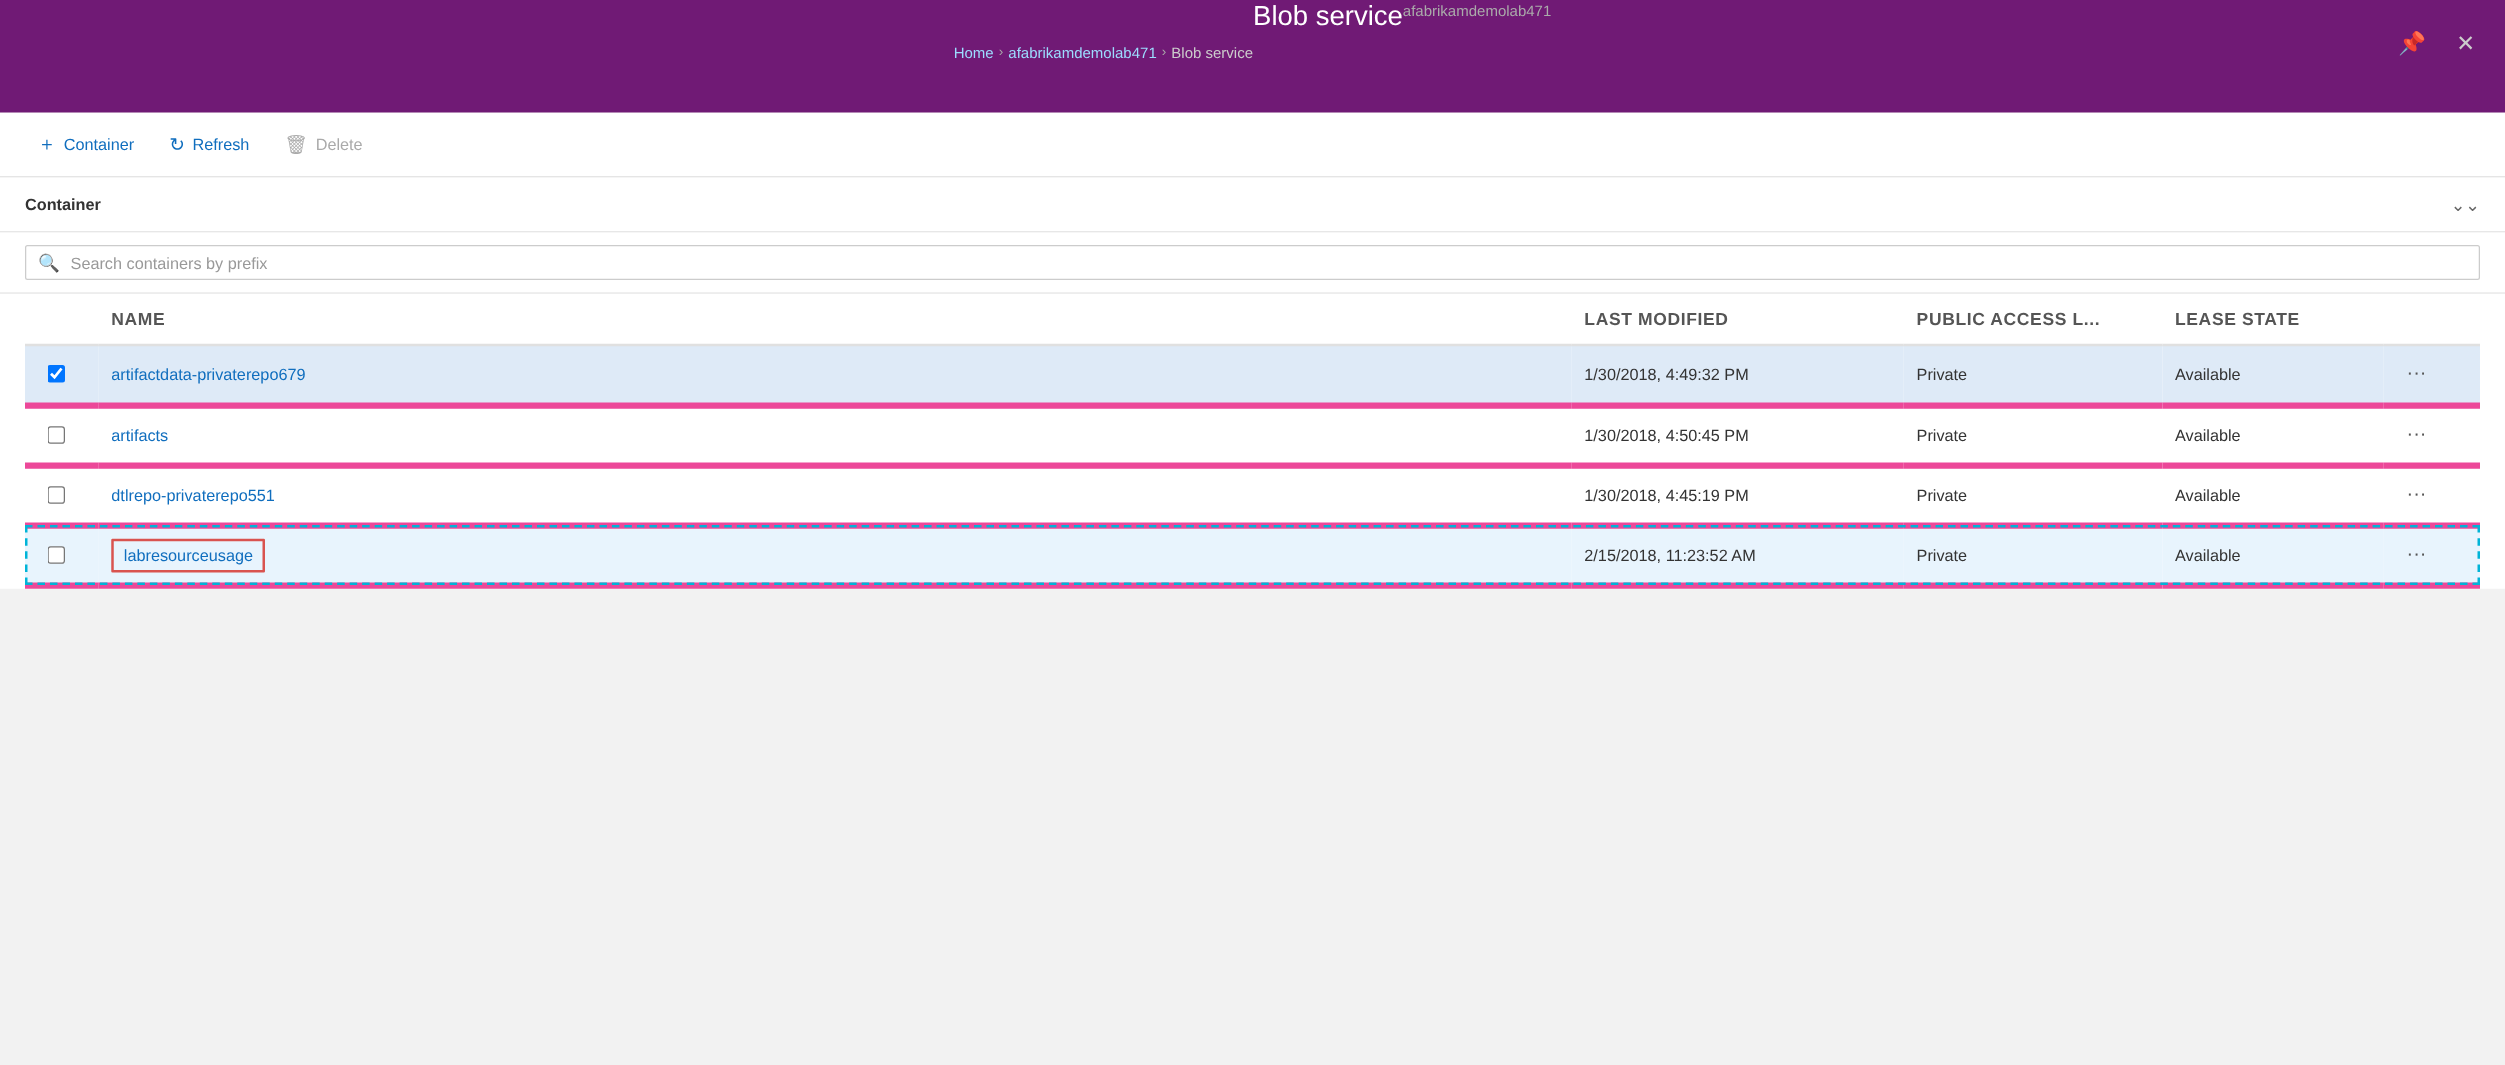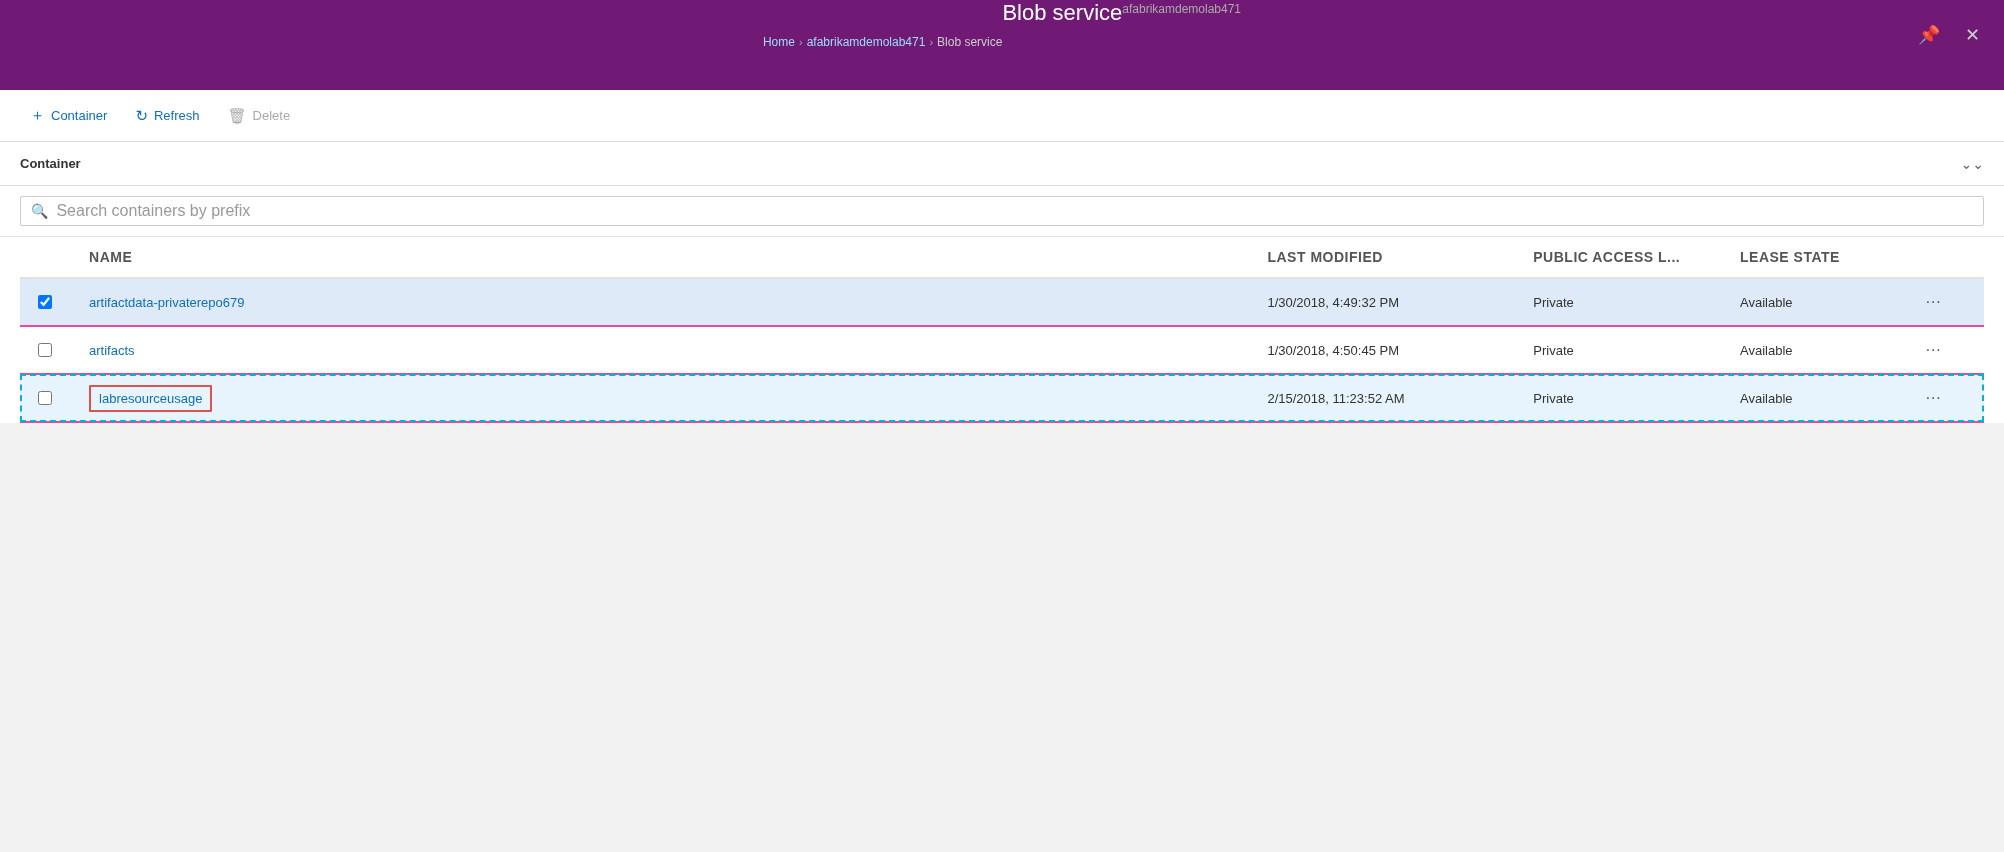--- a/index.html
+++ b/index.html
@@ -114,21 +114,21 @@
       border: 1px solid #ccc;
       border-radius: 2px;
       padding: 5px 10px;
       background: #fff;
       width: 100%;
     }
     .search-input-wrap .search-icon-sym { color: #999; margin-right: 8px; font-size: 14px; }
     .search-input-wrap input {
       border: none;
       outline: none;
-      font-size: 16px;
+      font-size: 13px;
       color: #333;
       width: 100%;
       background: transparent;
     }
     .search-input-wrap input::placeholder { color: #999; }
 
     
     .table-container {
       background: #fff;
       padding: 0 20px;
@@ -149,21 +149,21 @@
       padding: 12px 10px;
     }
     thead th:first-child { width: 40px; padding-left: 0; }
     .col-name { width: 60%; }
     .col-modified { width: 180px; }
     .col-access { width: 140px; }
     .col-lease { width: 120px; }
     .col-actions { width: 40px; }
 
     tbody tr {
-      border-bottom: 2px solid #ec4899;
+      border-bottom: 5px solid #ec4899;
       height: 48px;
     }
     tbody tr.selected-row { background: #deeaf7; }
     tbody tr.highlighted-row {
       background: #e8f4fd;
       outline: 2px dashed #00b4d8;
       outline-offset: -2px;
     }
     tbody td {
       padding: 0 10px;
@@ -281,20 +281,32 @@
             <div class="checkbox-wrap">
               <input type="checkbox" style="">
             </div>
           </td>
           <td><span class="container-name">artifacts</span></td>
           <td>1/30/2018, 4:50:45 PM</td>
           <td>Private</td>
           <td>Available</td>
           <td><button class="ellipsis-btn">···</button></td>
         </tr>
+        <tr>
+          <td>
+            <div class="checkbox-wrap">
+              <input type="checkbox" style="">
+            </div>
+          </td>
+          <td><span class="container-name">dtlrepo-privaterepo551</span></td>
+          <td>1/30/2018, 4:45:19 PM</td>
+          <td>Private</td>
+          <td>Available</td>
+          <td><button class="ellipsis-btn">···</button></td>
+        </tr>
         <tr class="highlighted-row">
           <td>
             <div class="checkbox-wrap">
               <input type="checkbox" style="">
             </div>
           </td>
           <td><span class="name-selected-box"><span class="container-name">labresourceusage</span></span></td>
           <td>2/15/2018, 11:23:52 AM</td>
           <td>Private</td>
           <td>Available</td>

